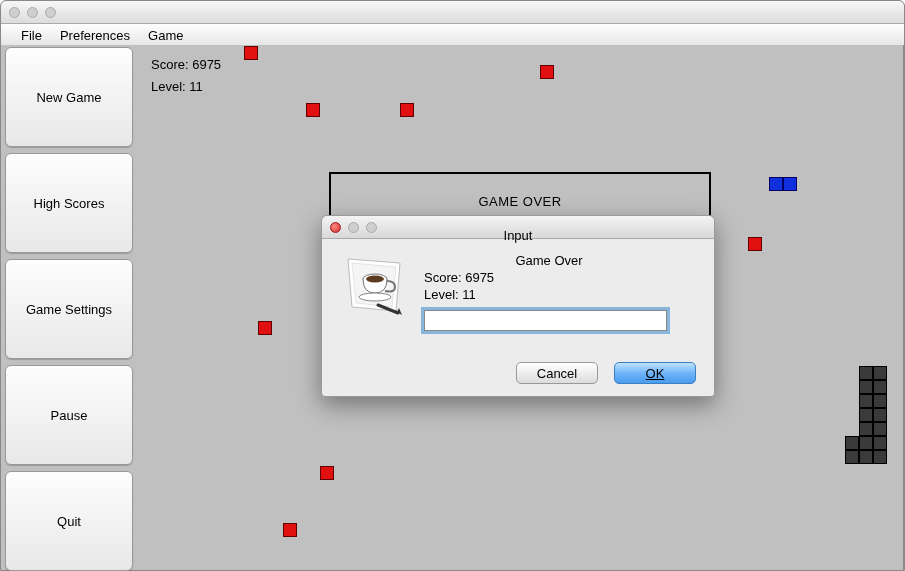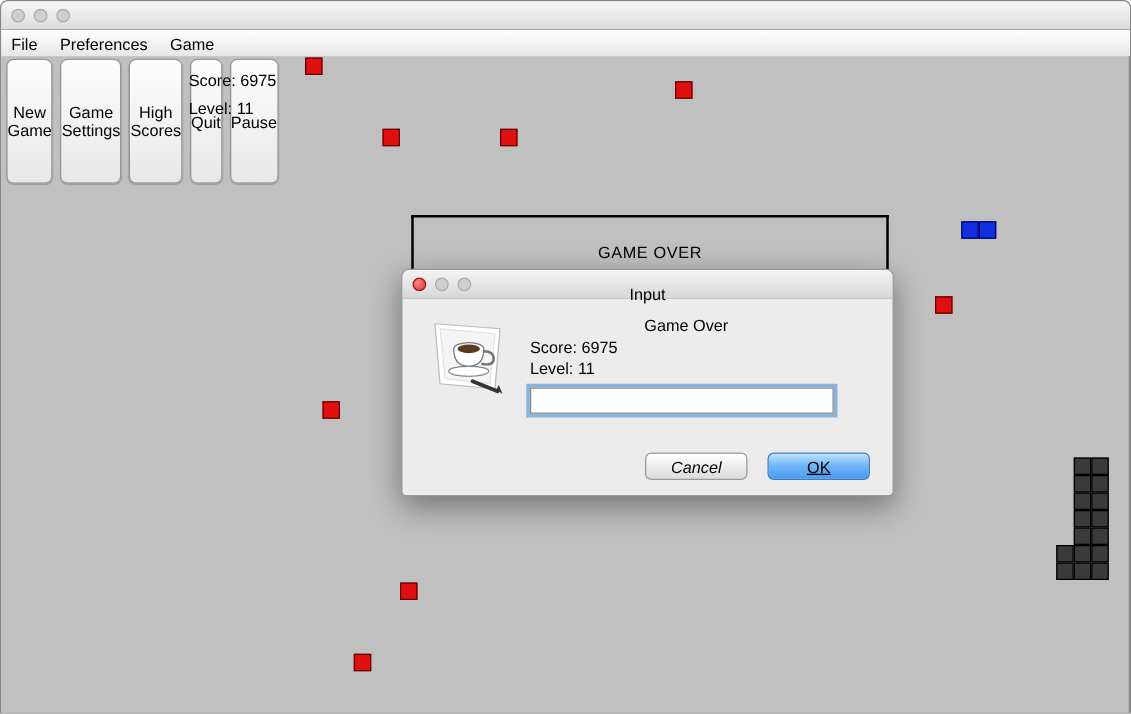--- a/index.html
+++ b/index.html
@@ -43,42 +43,42 @@
     border: 1px solid #aaa;
     box-sizing: border-box;
   }
 
   .menubar {
     height: 22px;
     background: linear-gradient(#fefefe, #e5e5e5);
     border-bottom: 1px solid #aaa;
     display: flex;
     align-items: center;
-    padding-left: 8px;
+    padding-left: 20px;
     gap: 18px;
   }
   .menubar .menu-item {
     cursor: default;
   }
 
   .content {
     position: absolute;
     left: 0; top: 44px;
     right: 0; bottom: 0;
     background: #c0c0c0;
     border-right: 1px solid #888;
   }
 
   
   .sidebar {
     position: absolute;
     left: 4px; top: 2px;
     width: 128px;
     display: flex;
-    flex-direction: row;
+    flex-direction: column;
     gap: 6px;
   }
   .sidebar-btn {
     height: 98px;
     background: linear-gradient(#fdfdfd, #e8e8e8);
     border: 1px solid #999;
     border-radius: 6px;
     box-shadow: 0 1px 1px rgba(0,0,0,0.2);
     display: flex;
     align-items: center;
@@ -216,21 +216,20 @@
     min-width: 82px;
     height: 22px;
     border-radius: 5px;
     font-size: 13px;
     cursor: default;
     padding: 0 12px;
   }
   .btn-default {
     background: linear-gradient(#ffffff, #dcdcdc);
     border: 1px solid #999;
-    font-style: italic;
   }
   .btn-primary {
     background: linear-gradient(#bfe3ff, #6fb4f7 50%, #4a9bee);
     border: 1px solid #3a7fc4;
     color: #000;
     text-decoration: underline;
   }
 </style>
 </head>
 <body>
@@ -248,24 +247,24 @@
   <div class="menubar">
     <span class="menu-item">File</span>
     <span class="menu-item">Preferences</span>
     <span class="menu-item">Game</span>
   </div>
 
   <div class="content">
 
     <div class="sidebar">
       <div class="sidebar-btn">New Game</div>
+      <div class="sidebar-btn">High Scores</div>
       <div class="sidebar-btn">Game Settings</div>
-      <div class="sidebar-btn">High Scores</div>
+      <div class="sidebar-btn">Pause</div>
       <div class="sidebar-btn">Quit</div>
-      <div class="sidebar-btn">Pause</div>
     </div>
 
     <div class="game-area">
       <div class="score">Score: 6975</div>
       <div class="level">Level: 11</div>
 
       <div class="red-block" style="left:103px; top:1px;"></div>
       <div class="red-block" style="left:399px; top:20px;"></div>
       <div class="red-block" style="left:165px; top:58px;"></div>
       <div class="red-block" style="left:259px; top:58px;"></div>

